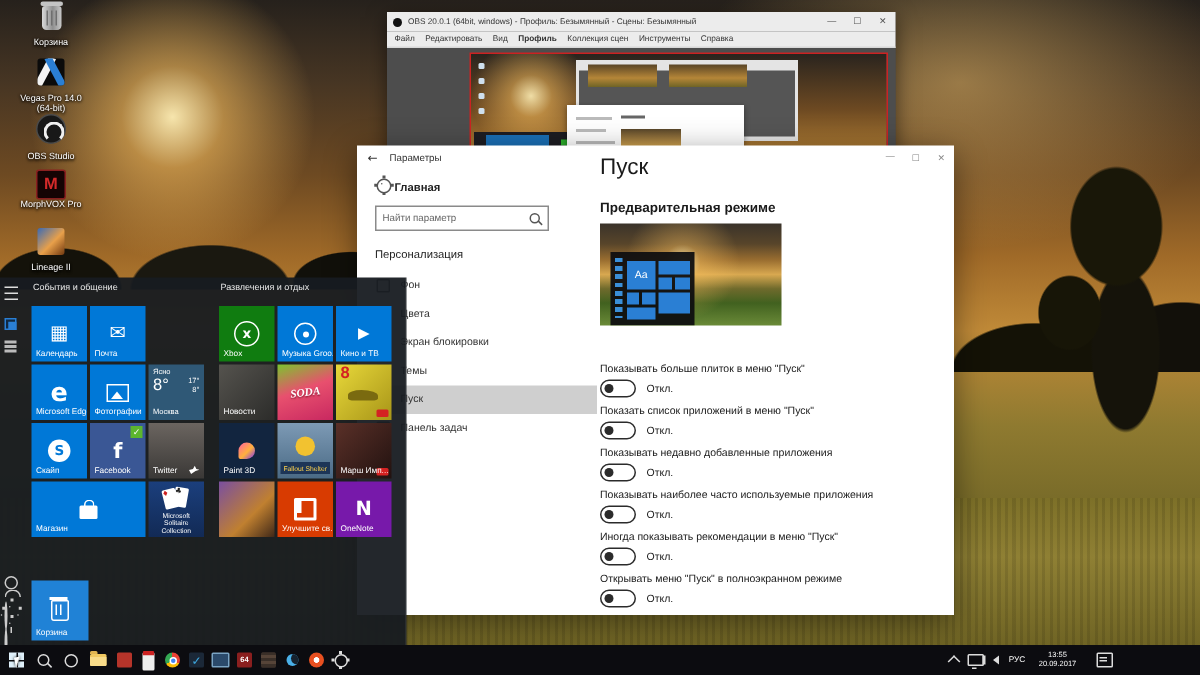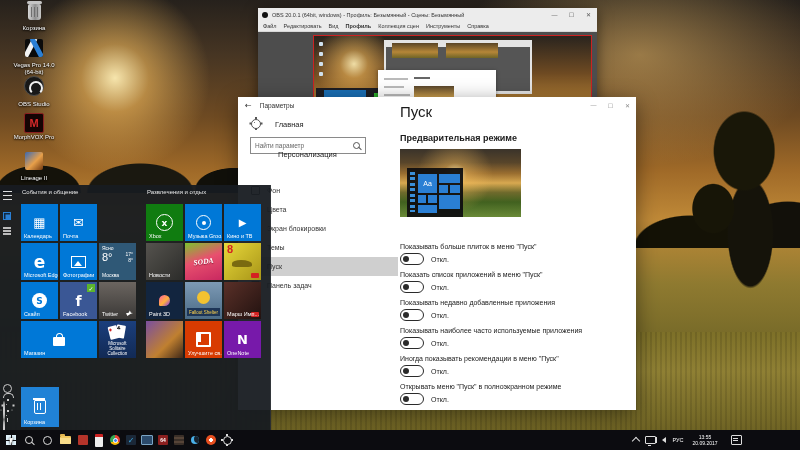--- a/index.html
+++ b/index.html
@@ -76,32 +76,32 @@
   #mini-task{position:absolute;left:2px;top:52px;width:180px;height:14px;background:#1d1d22;}
   #mini-task .mt-blue{position:absolute;left:8px;top:2px;width:42px;height:9px;background:#1a6fb5;}
   #mini-task .mt-green{position:absolute;left:58px;top:5px;width:30px;height:4px;background:#2db52d;}
 
   
   #set-win{left:238px;top:97px;width:398px;height:313px;background:#fff;z-index:20;
     box-shadow:0 5px 20px rgba(0,0,0,.45);font-family:"Liberation Sans",sans-serif;}
   #set-title{position:absolute;left:0;top:0;right:0;height:16px;display:flex;align-items:center;}
   #set-back{font-family:"DejaVu Sans",sans-serif;font-size:8px;color:#333;margin:0 8px 0 7px;}
   #set-title-text{font-size:6.5px;color:#333;flex:1;}
-  #set-home{position:absolute;left:13px;top:22px;display:flex;align-items:center;gap:14px;}
+  #set-home{position:absolute;left:13px;top:22px;display:flex;align-items:center;gap:2px;font-weight:bold;}
   .gear{width:8px;height:8px;border:1.5px solid #555;border-radius:50%;position:relative;}
   .gear::after{content:"";position:absolute;left:2px;top:2px;width:1px;height:1px;background:#555;border-radius:50%;}
   .gear::before{content:"";position:absolute;left:2.5px;top:-3.5px;width:2px;height:2px;background:#555;
     box-shadow:0 11px 0 #555,-5.5px 5.5px 0 #555,5.5px 5.5px 0 #555;}
   #set-home-label{font-size:7.5px;color:#222;}
   #set-search{position:absolute;left:12px;top:40px;width:106px;height:15px;border:1px solid #8a8a8a;
     display:flex;align-items:center;justify-content:space-between;padding:0 4px;background:#fff;}
   #set-search-ph{font-size:6.5px;color:#666;}
   .mag{width:5px;height:5px;border:1px solid #555;border-radius:50%;position:relative;margin-right:1px;}
   .mag::after{content:"";position:absolute;width:4px;height:1px;background:#555;transform:rotate(45deg);right:-3px;bottom:-1px;}
-  #set-personal{position:absolute;left:12px;top:53px;font-size:7.5px;color:#222;margin-left:28px;}
+  #set-personal{position:absolute;left:12px;top:68px;font-size:7.5px;color:#222;}
   #sb-items{position:absolute;left:0;top:84px;width:160px;}
   .sb-item{position:relative;height:19px;display:flex;align-items:center;gap:7px;padding-left:13px;}
   .sb-item.sel{background:#cfcfcf;}
   .sb-ic{width:7px;height:7px;border:1px solid #555;border-radius:1px;}
   .sb-item span:last-child{font-size:7px;color:#333;}
 
   #set-page-title{position:absolute;left:162px;top:6px;font-size:15px;font-weight:300;color:#1a1a1a;}
   #set-preview-h{position:absolute;left:162px;top:36px;font-size:9px;font-weight:bold;color:#1a1a1a;}
   #set-preview{position:absolute;left:162px;top:52px;width:121px;height:68px;overflow:hidden;
     background:

